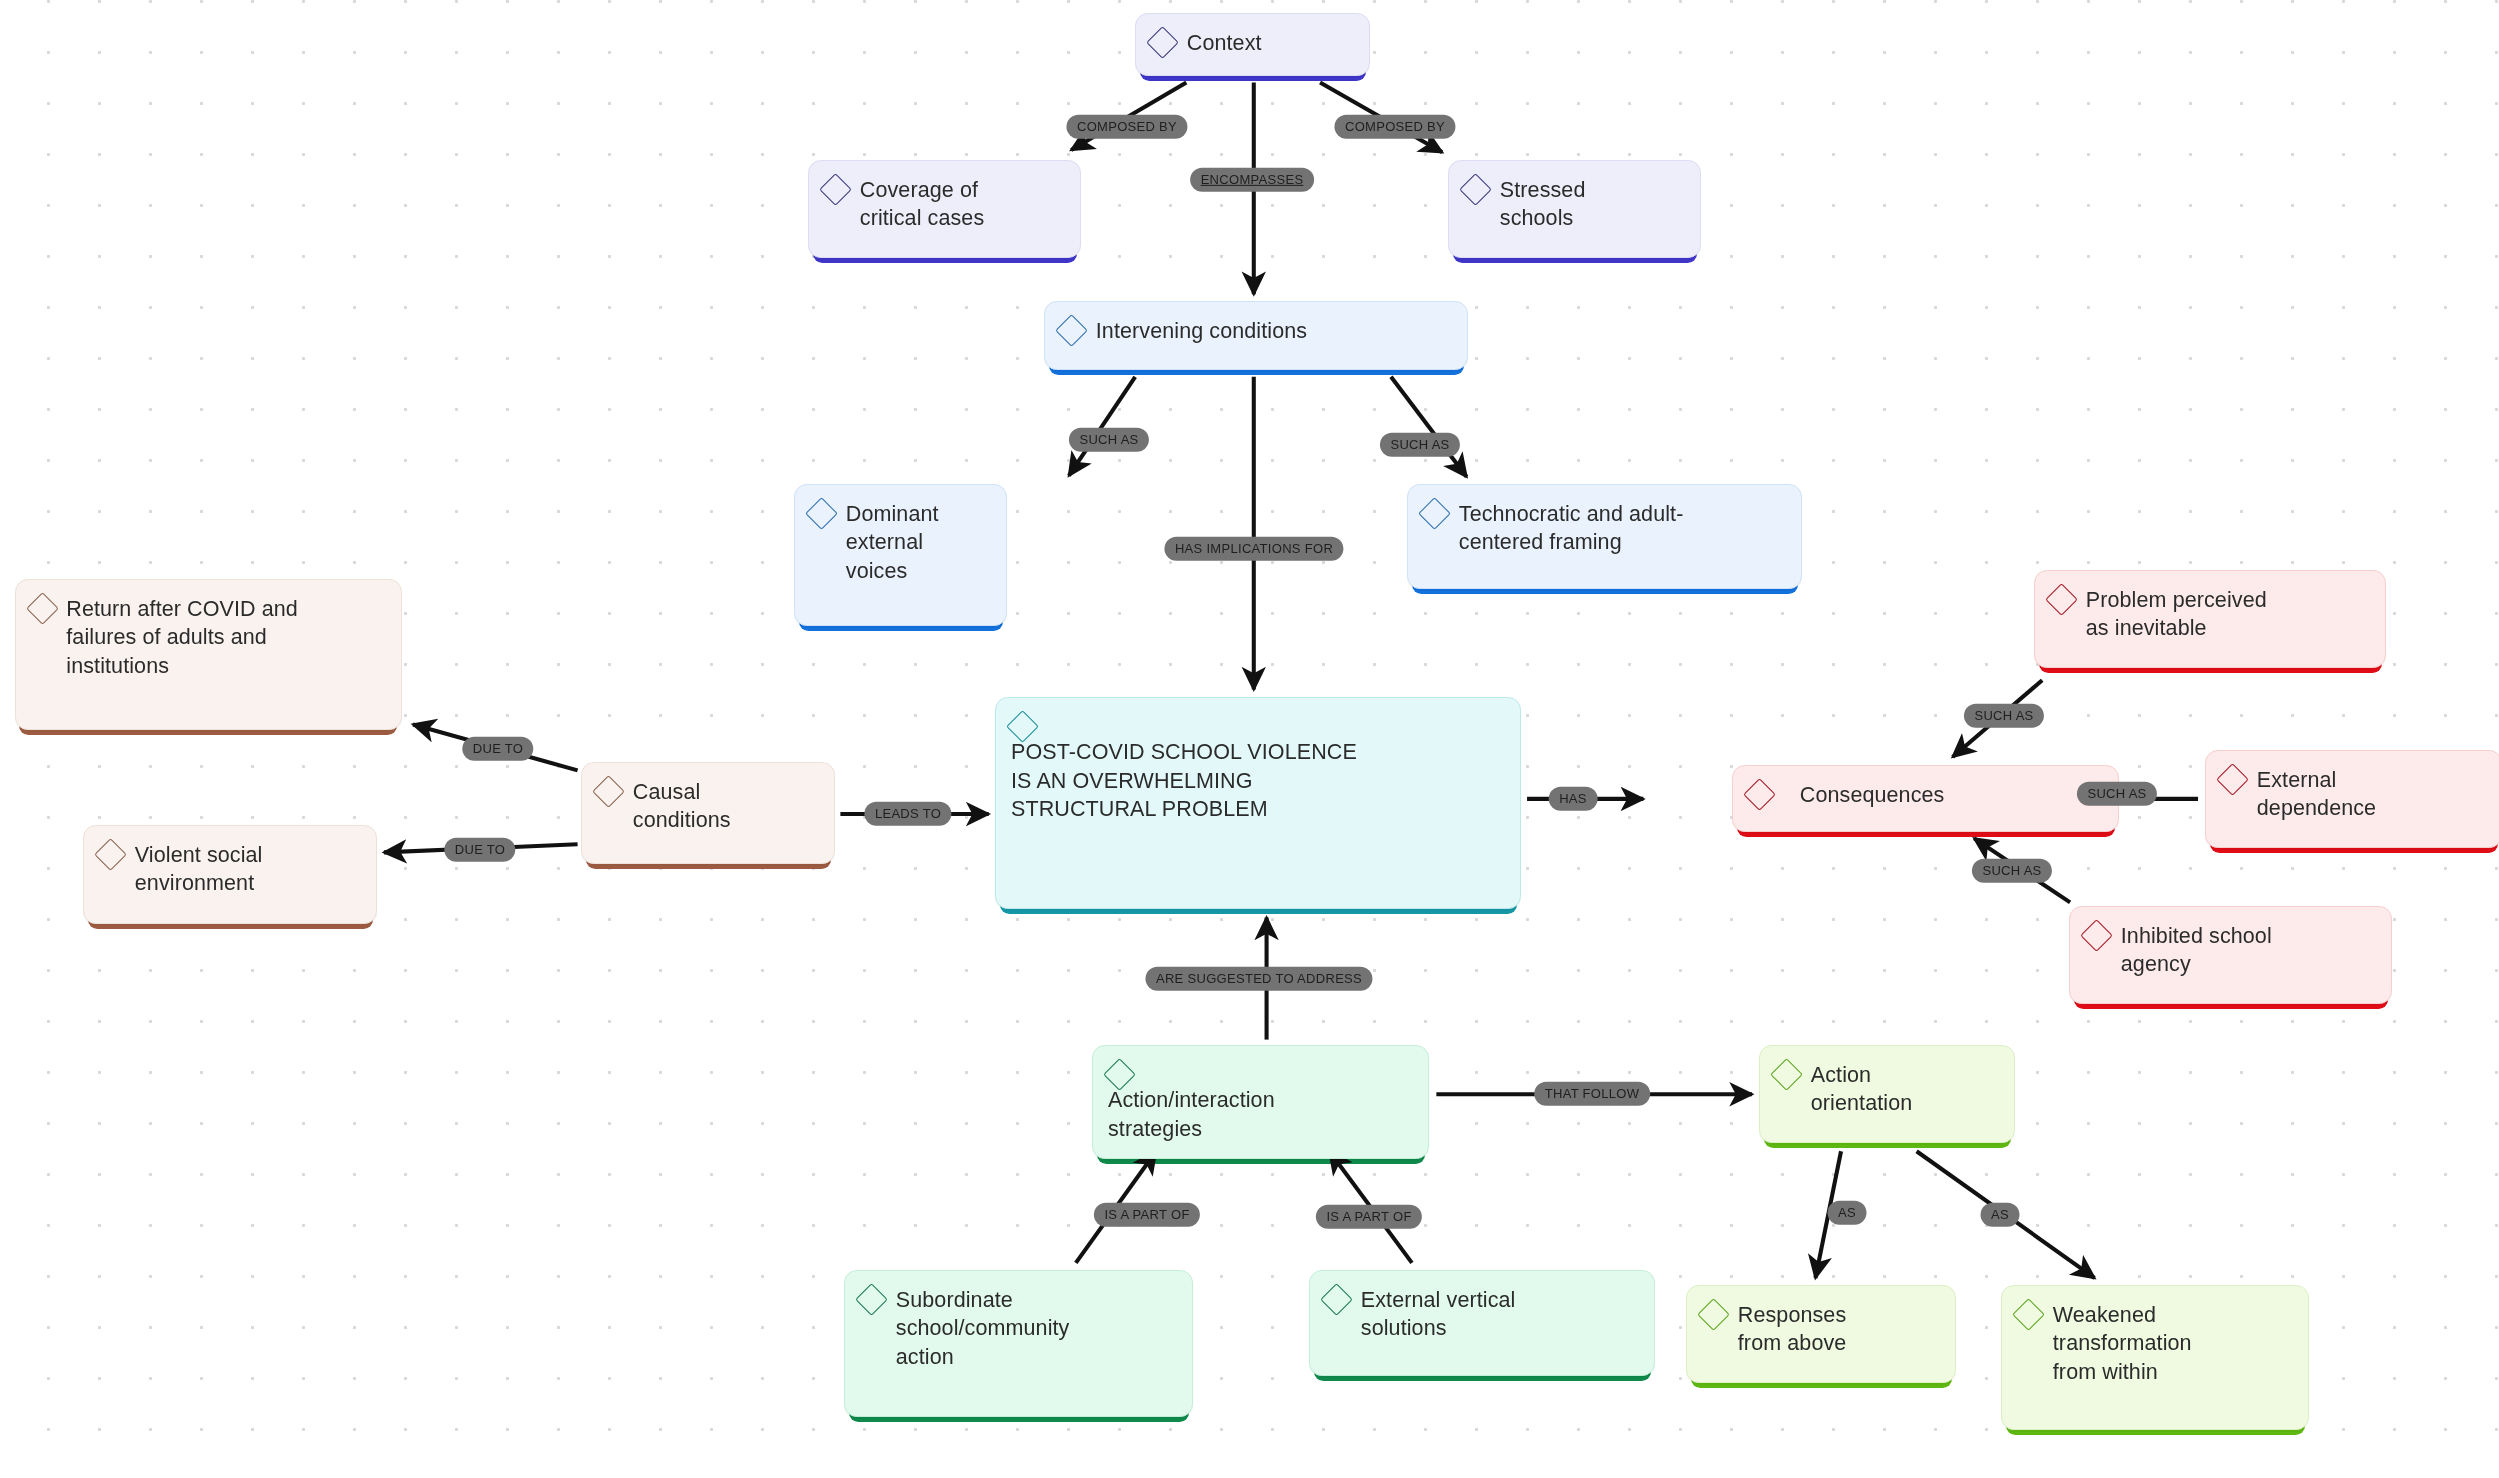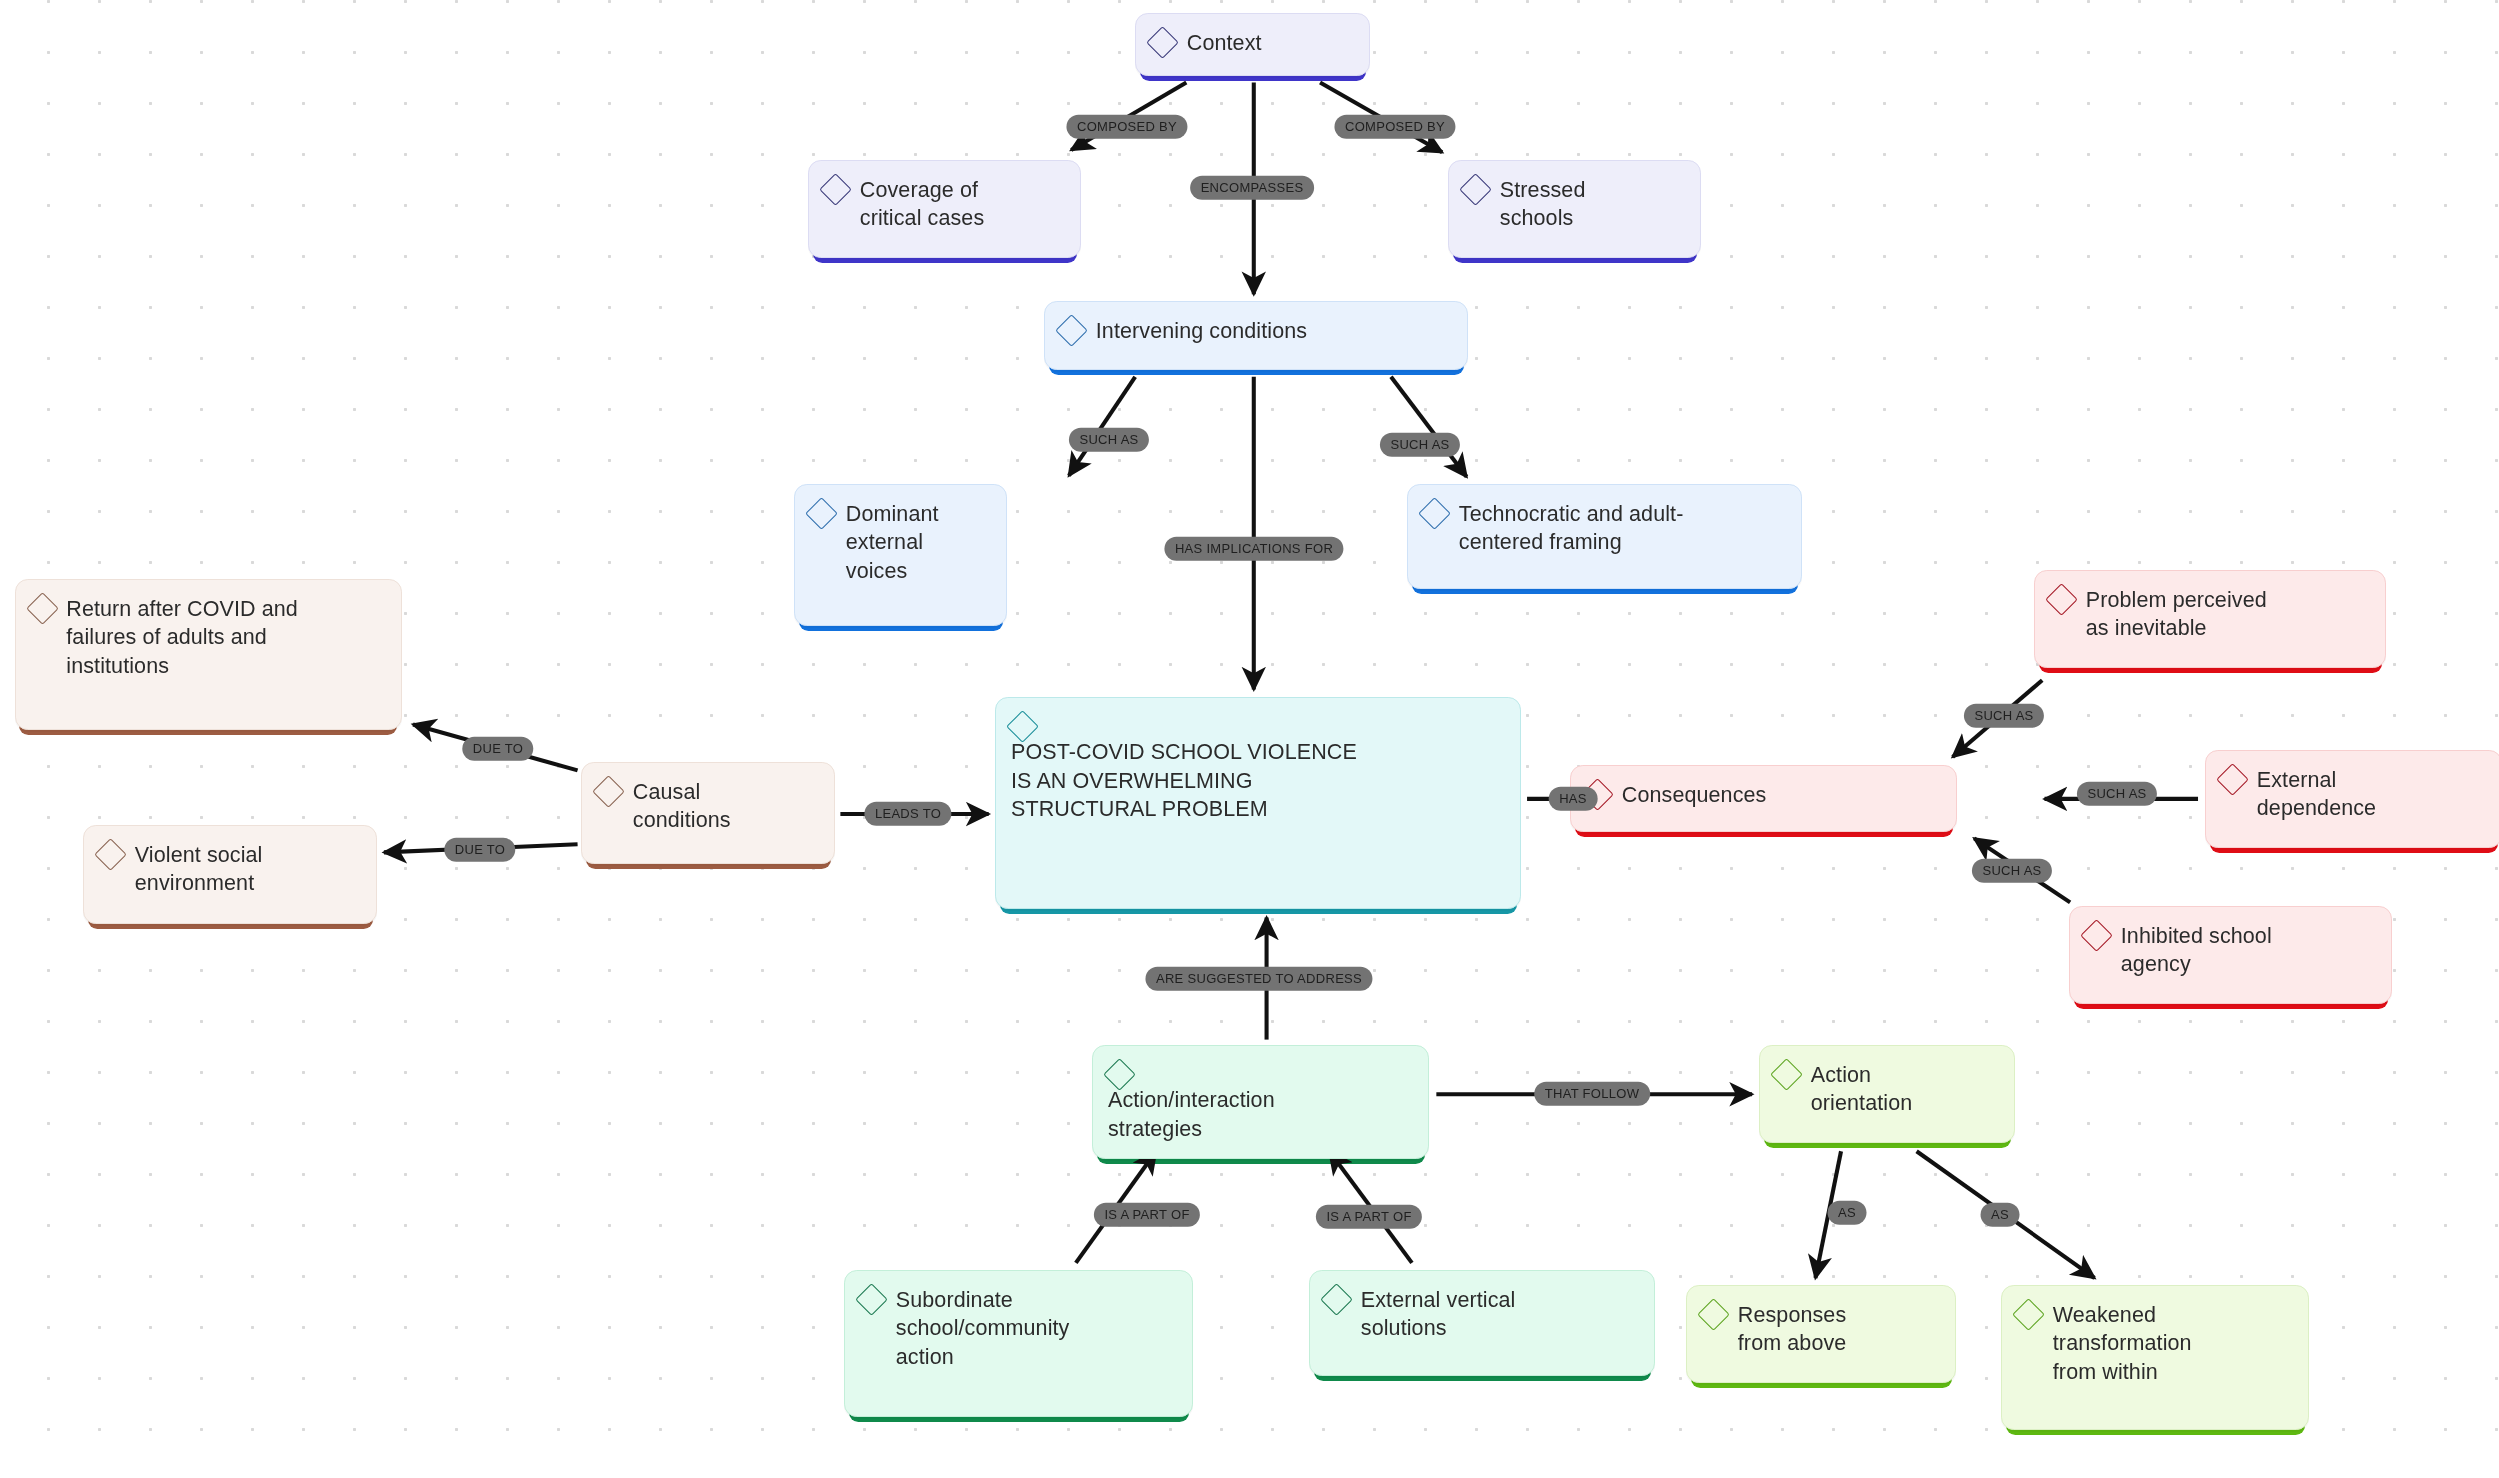--- a/index.html
+++ b/index.html
@@ -196,21 +196,21 @@
       <span class="diamond"></span>
       <span class="label">Violent social
 environment</span>
     </div>
     <div class="node t-brown" style="left: 581px; top: 762px; width: 254px; min-height: 102px;">
       <span class="accent"></span>
       <span class="diamond"></span>
       <span class="label">Causal
 conditions</span>
     </div>
-    <div class="node t-red" style="left: 1570px; top: 765px; width: 387px; min-height: 67px;">
+    <div class="node t-red" style="left: 1732px; top: 765px; width: 387px; min-height: 67px; gap: 16px;">
       <span class="accent"></span>
       <span class="diamond"></span>
       <span class="label">Consequences</span>
     </div>
     <div class="node t-red" style="left: 2034px; top: 570px; width: 352px; min-height: 98px;">
       <span class="accent"></span>
       <span class="diamond"></span>
       <span class="label">Problem perceived
 as inevitable</span>
     </div>
@@ -259,21 +259,21 @@
     </div>
     <div class="node t-lime" style="left: 2001px; top: 1285px; width: 308px; min-height: 145px;">
       <span class="accent"></span>
       <span class="diamond"></span>
       <span class="label">Weakened
 transformation
 from within</span>
     </div>
     <div class="edge-label" style="left: 1127px; top: 127px;">COMPOSED BY</div>
     <div class="edge-label" style="left: 1395px; top: 127px;">COMPOSED BY</div>
-    <div class="edge-label" style="left: 1252px; top: 188px;">ENCOMPASSES</div>
+    <div class="edge-label" style="left: 1252px; top: 180px; text-decoration: underline;">ENCOMPASSES</div>
     <div class="edge-label" style="left: 1109px; top: 440px;">SUCH AS</div>
     <div class="edge-label" style="left: 1420px; top: 445px;">SUCH AS</div>
     <div class="edge-label" style="left: 1254px; top: 549px;">HAS IMPLICATIONS FOR</div>
     <div class="edge-label" style="left: 498px; top: 749px;">DUE TO</div>
     <div class="edge-label" style="left: 480px; top: 850px;">DUE TO</div>
     <div class="edge-label" style="left: 908px; top: 814px;">LEADS TO</div>
     <div class="edge-label" style="left: 1573px; top: 799px;">HAS</div>
     <div class="edge-label" style="left: 2004px; top: 716px;">SUCH AS</div>
     <div class="edge-label" style="left: 2117px; top: 794px;">SUCH AS</div>
     <div class="edge-label" style="left: 2012px; top: 871px;">SUCH AS</div>

